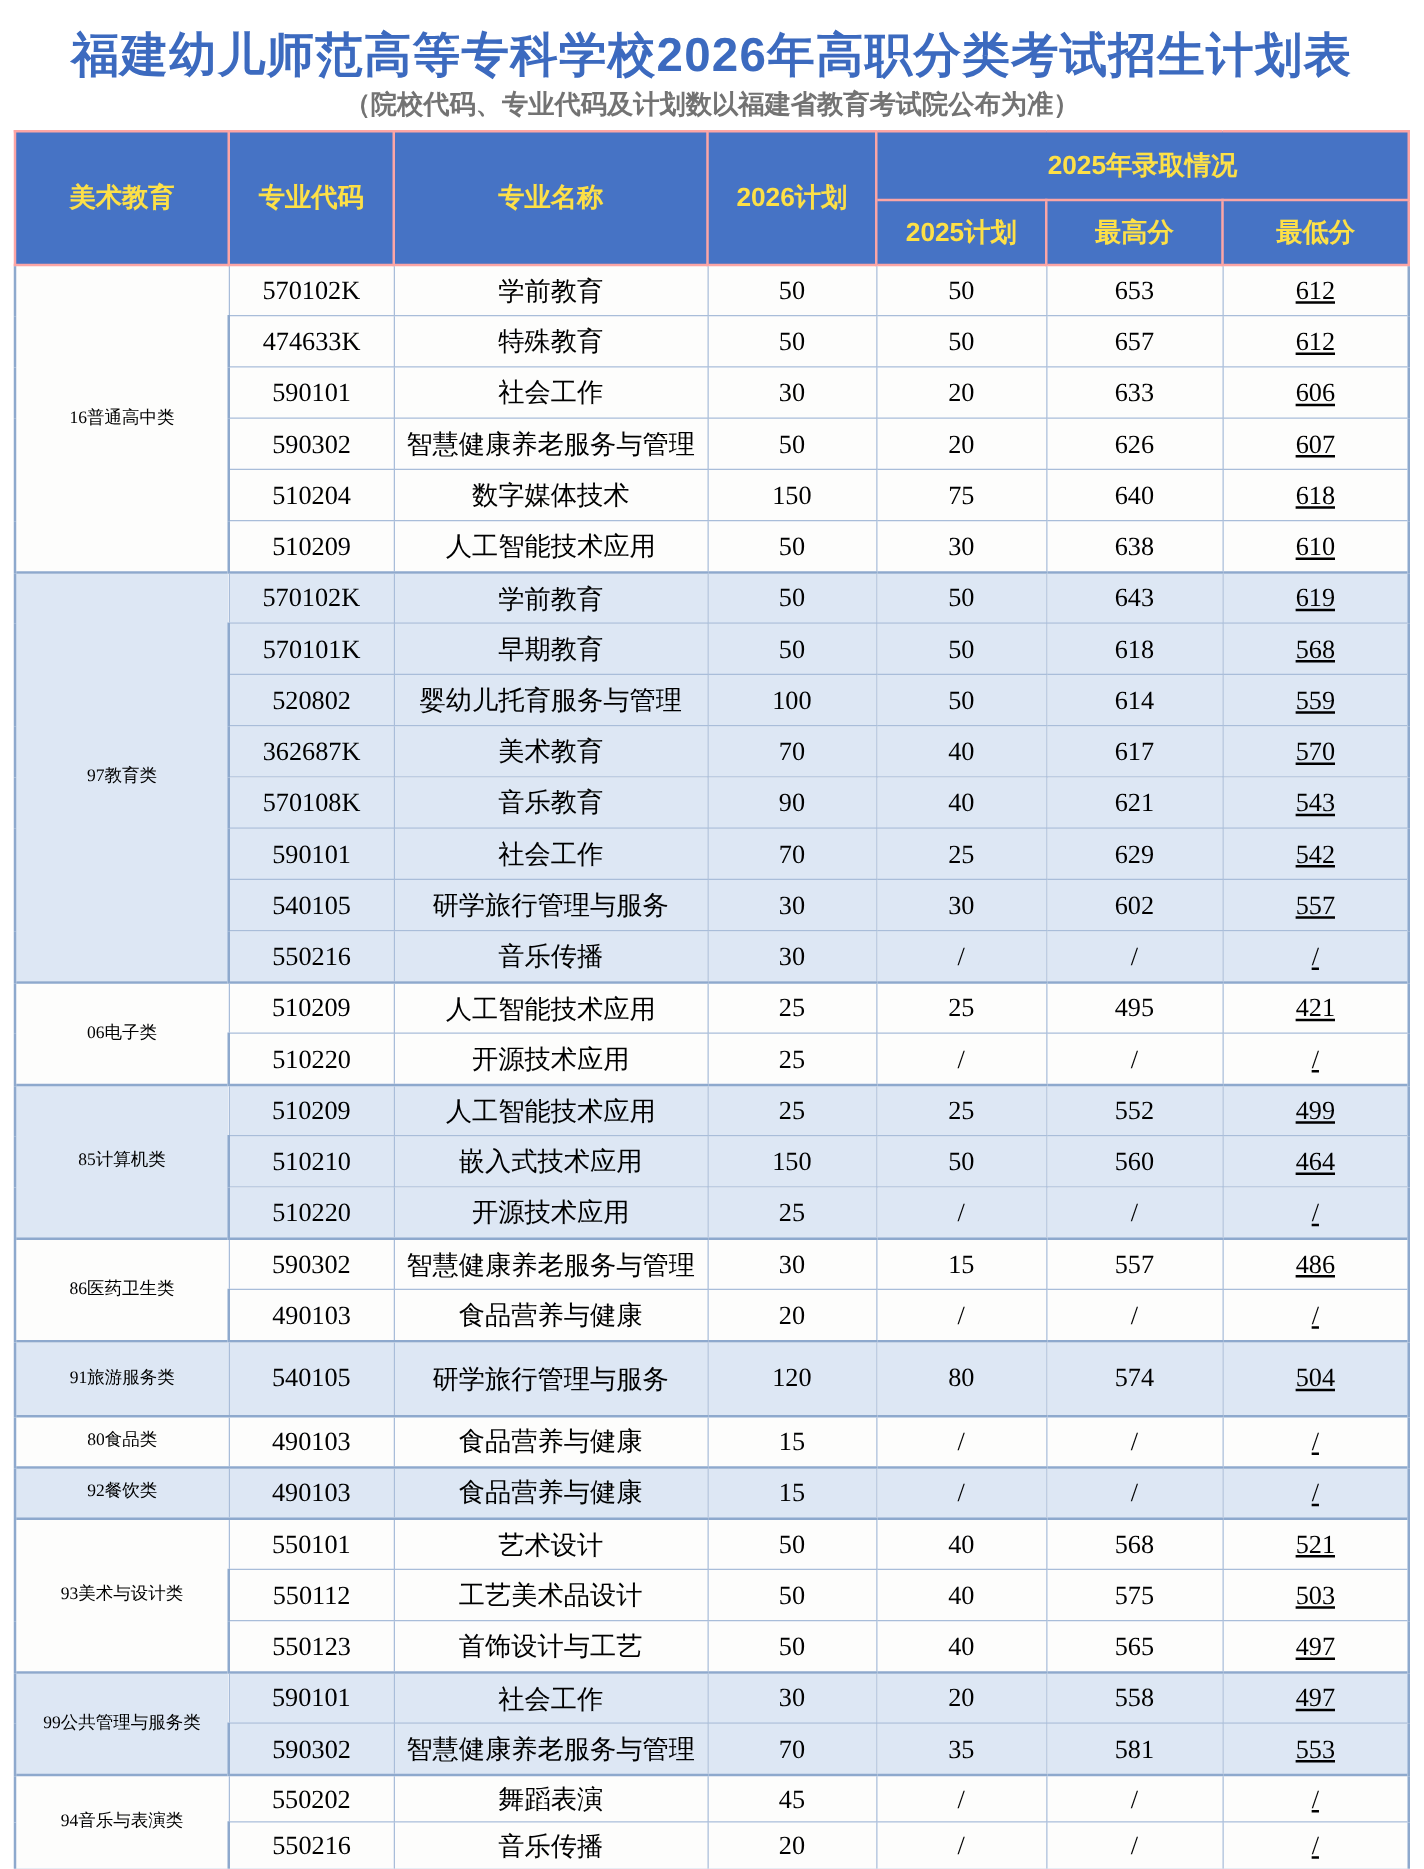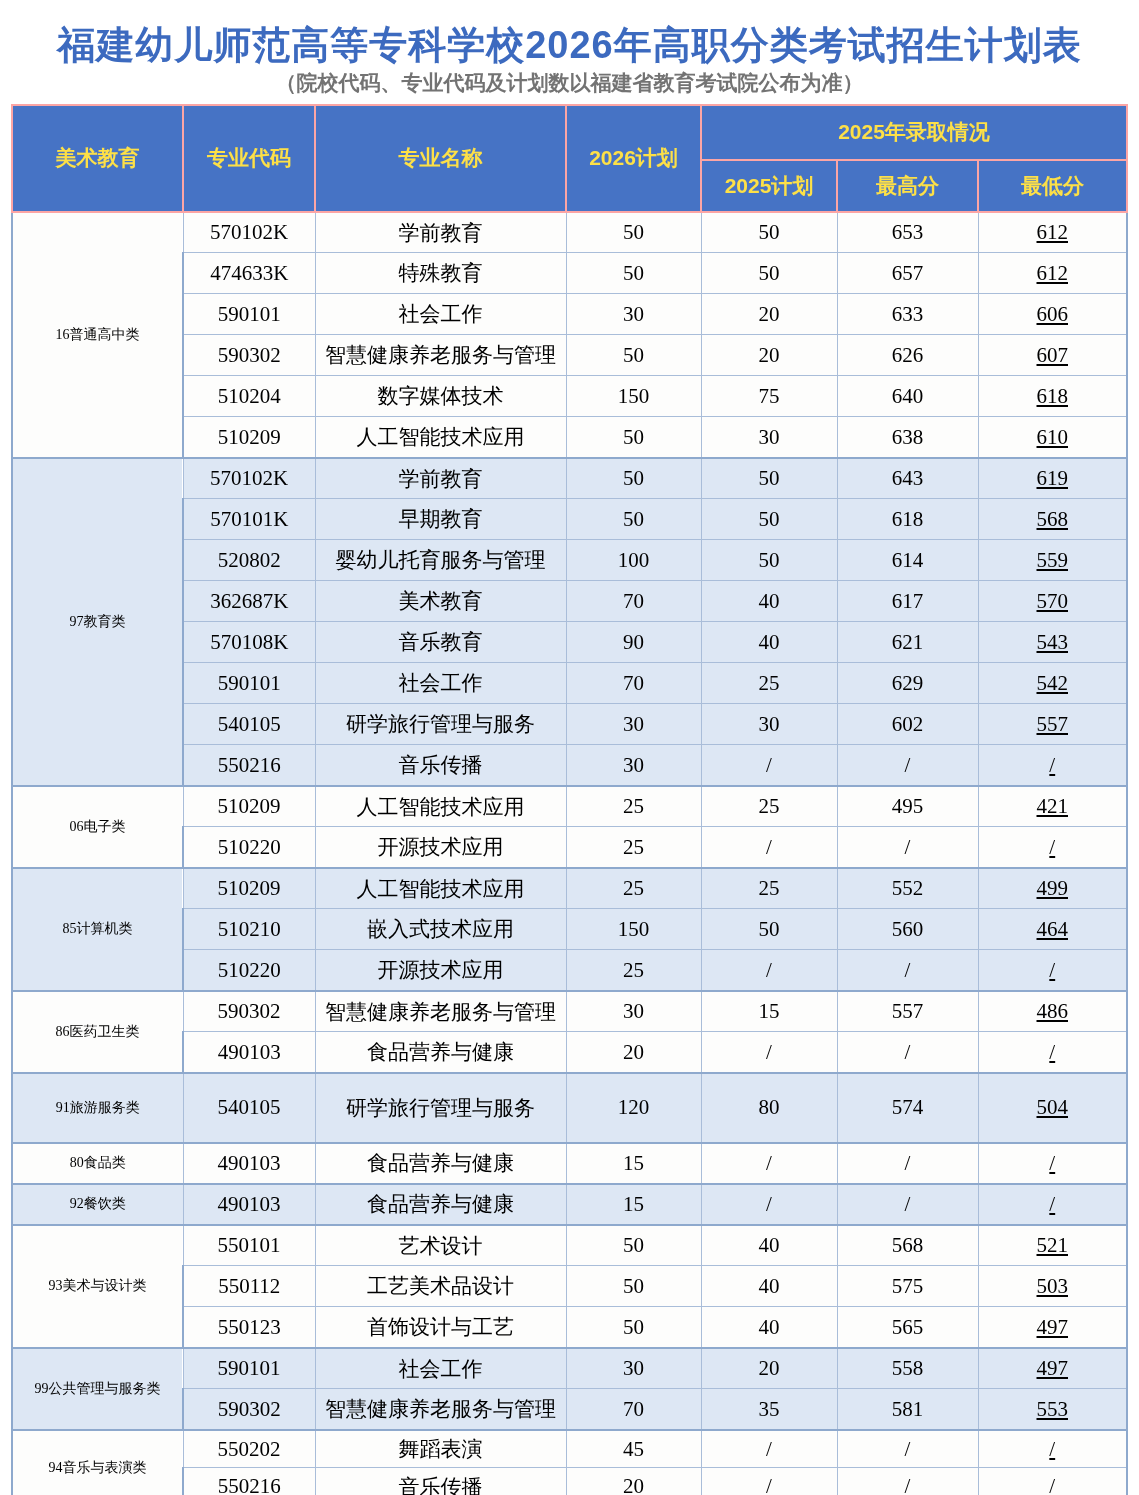--- a/index.html
+++ b/index.html
@@ -62,21 +62,21 @@
     border: 1px solid #a9bdd9;
     text-align: center;
     vertical-align: middle;
     font-family: "Liberation Serif", serif;
     font-size: 21px;
     color: #000000;
     padding: 0 2px;
     overflow: hidden;
   }
   tbody tr { height: 41px; }
-  tbody tr.row-h70 { height: 70px; }
+  tbody tr.row-h70 { height: 60px; }
   tbody tr.row-h38 { height: 38px; }
   tbody tr.row-partial { height: 30px; }
 
   tbody tr.band-white td { background: #fdfdfc; }
   tbody tr.band-light td { background: #dde7f4; }
 
   tbody tr.group-start td { border-top: 2px solid #8ea9cd; }
   tbody td.cat-cell { font-size: 14px; line-height: 1.3; }
   tbody td:first-child { border-left: 2px solid #8ea9cd; }
   tbody td:last-child { border-right: 2px solid #8ea9cd; text-decoration: underline; }

